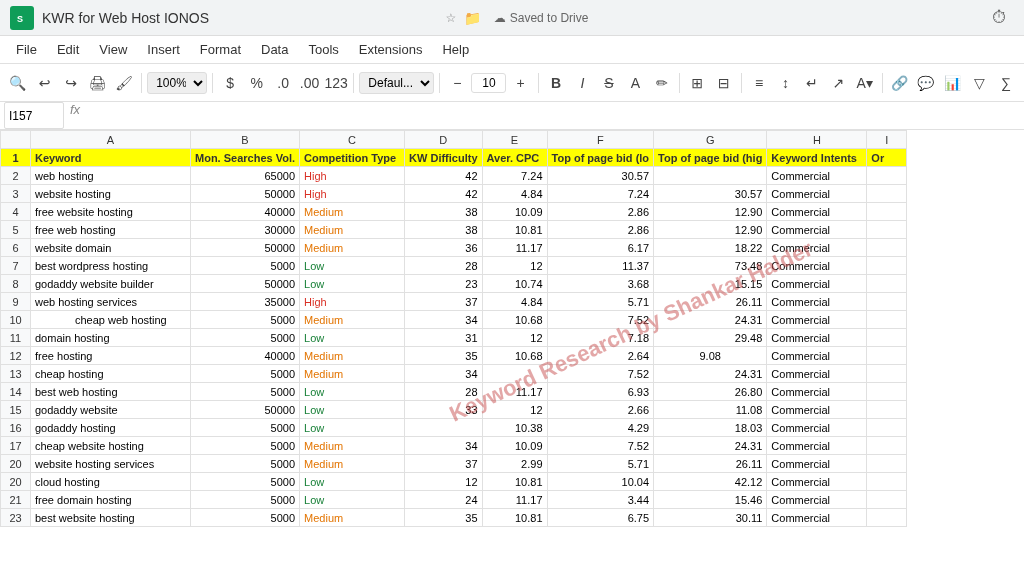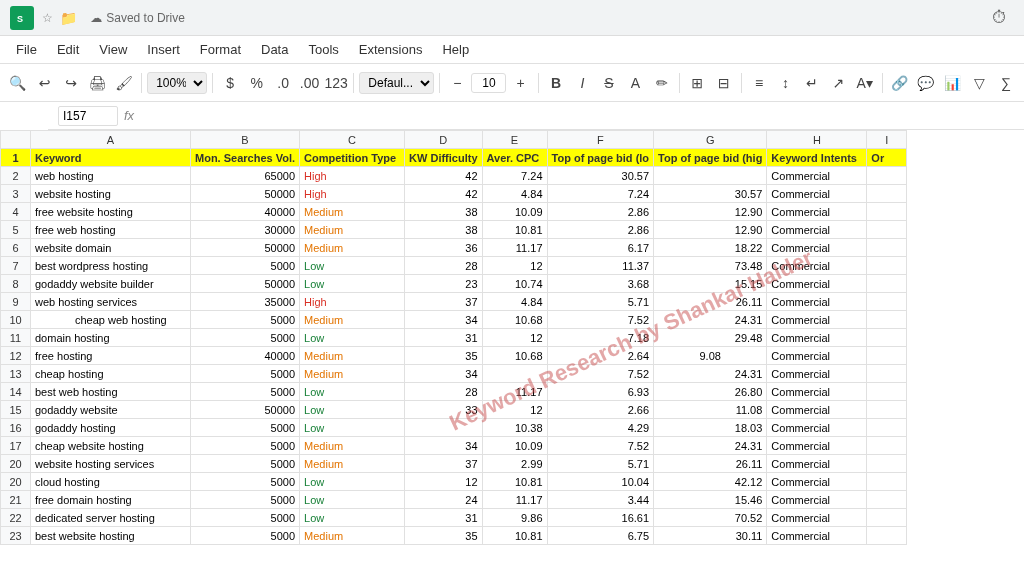--- a/index.html
+++ b/index.html
@@ -66,25 +66,23 @@
       border: 1px solid #ddd; border-radius: 3px; padding: 2px 4px; font-size: 12px; width: 80px; text-align: center;
     }
     .font-size-input {
       border: 1px solid #ddd; border-radius: 3px; padding: 2px 4px; font-size: 12px; width: 35px; text-align: center;
     }
 
     
     .formula-bar {
       height: 28px;
       display: flex;
-      align-items: center;
       border-bottom: 1px solid #e0e0e0;
-      padding: 0 10px;
+      padding: 0 4px;
       gap: 6px;
-      margin-left: 48px;
     }
     .cell-ref {
       width: 60px; border: 1px solid #ddd; padding: 2px 4px; font-size: 12px; border-radius: 2px;
     }
     .formula-input { flex: 1; border: none; outline: none; font-size: 12px; }
     table {
       border-collapse: collapse;
       table-layout: fixed;
     }
     th, td {
@@ -148,20 +146,21 @@
 
 <div style="position:relative; width:1024px; height:576px; overflow:hidden;">
 
   <div class="title-bar">
     <div class="title-bar-logo">
       <svg width="16" height="16" viewBox="0 0 16 16">
           <rect width="16" height="16" rx="2" fill="#0f9d58"></rect>
           <text x="3" y="12" fill="white" font-size="9" font-weight="bold">S</text>
         </svg>
     </div>
+    <span class="title-bar-text">KWR for Web Host IONOS</span>
     <span class="star-icon">☆</span>
     <span style="margin-left:8px; font-size:14px; color:#888;">📁</span>
     <span class="saved-to-drive" style="margin-left:12px;">
       <span>☁</span>
       <span>Saved to Drive</span>
     </span>
     <div style="flex:1;"></div>
     <span style="font-size:18px; color:#555; margin-right:8px;">⏱</span>
   </div>
 
@@ -496,32 +495,20 @@
               <td style="text-align: right;">5000</td>
               <td style="text-align: left; color: rgb(24, 128, 56);">Low</td>
               <td style="text-align: right;">24</td>
               <td style="text-align: right;">11.17</td>
               <td style="text-align: right;">3.44</td>
               <td style="text-align: right;">15.46</td>
               <td style="text-align: left;">Commercial</td>
               <td style="text-align: left;"></td>
             </tr>
             <tr style="background: rgb(255, 255, 255);">
-              <td style="text-align: center; background: rgb(248, 249, 250); color: rgb(51, 51, 51);">22</td>
-              <td style="text-align: left;">dedicated server hosting</td>
-              <td style="text-align: right;">5000</td>
-              <td style="text-align: left; color: rgb(24, 128, 56);">Low</td>
-              <td style="text-align: right;">31</td>
-              <td style="text-align: right;">9.86</td>
-              <td style="text-align: right;">16.61</td>
-              <td style="text-align: right;">70.52</td>
-              <td style="text-align: left;">Commercial</td>
-              <td style="text-align: left;"></td>
-            </tr>
-            <tr style="background: rgb(255, 255, 255);">
               <td style="text-align: center; background: rgb(248, 249, 250); color: rgb(51, 51, 51);">23</td>
               <td style="text-align: left;">best website hosting</td>
               <td style="text-align: right;">5000</td>
               <td style="text-align: left; color: rgb(227, 116, 0);">Medium</td>
               <td style="text-align: right;">35</td>
               <td style="text-align: right;">10.81</td>
               <td style="text-align: right;">6.75</td>
               <td style="text-align: right;">30.11</td>
               <td style="text-align: left;">Commercial</td>
               <td style="text-align: left;"></td>

